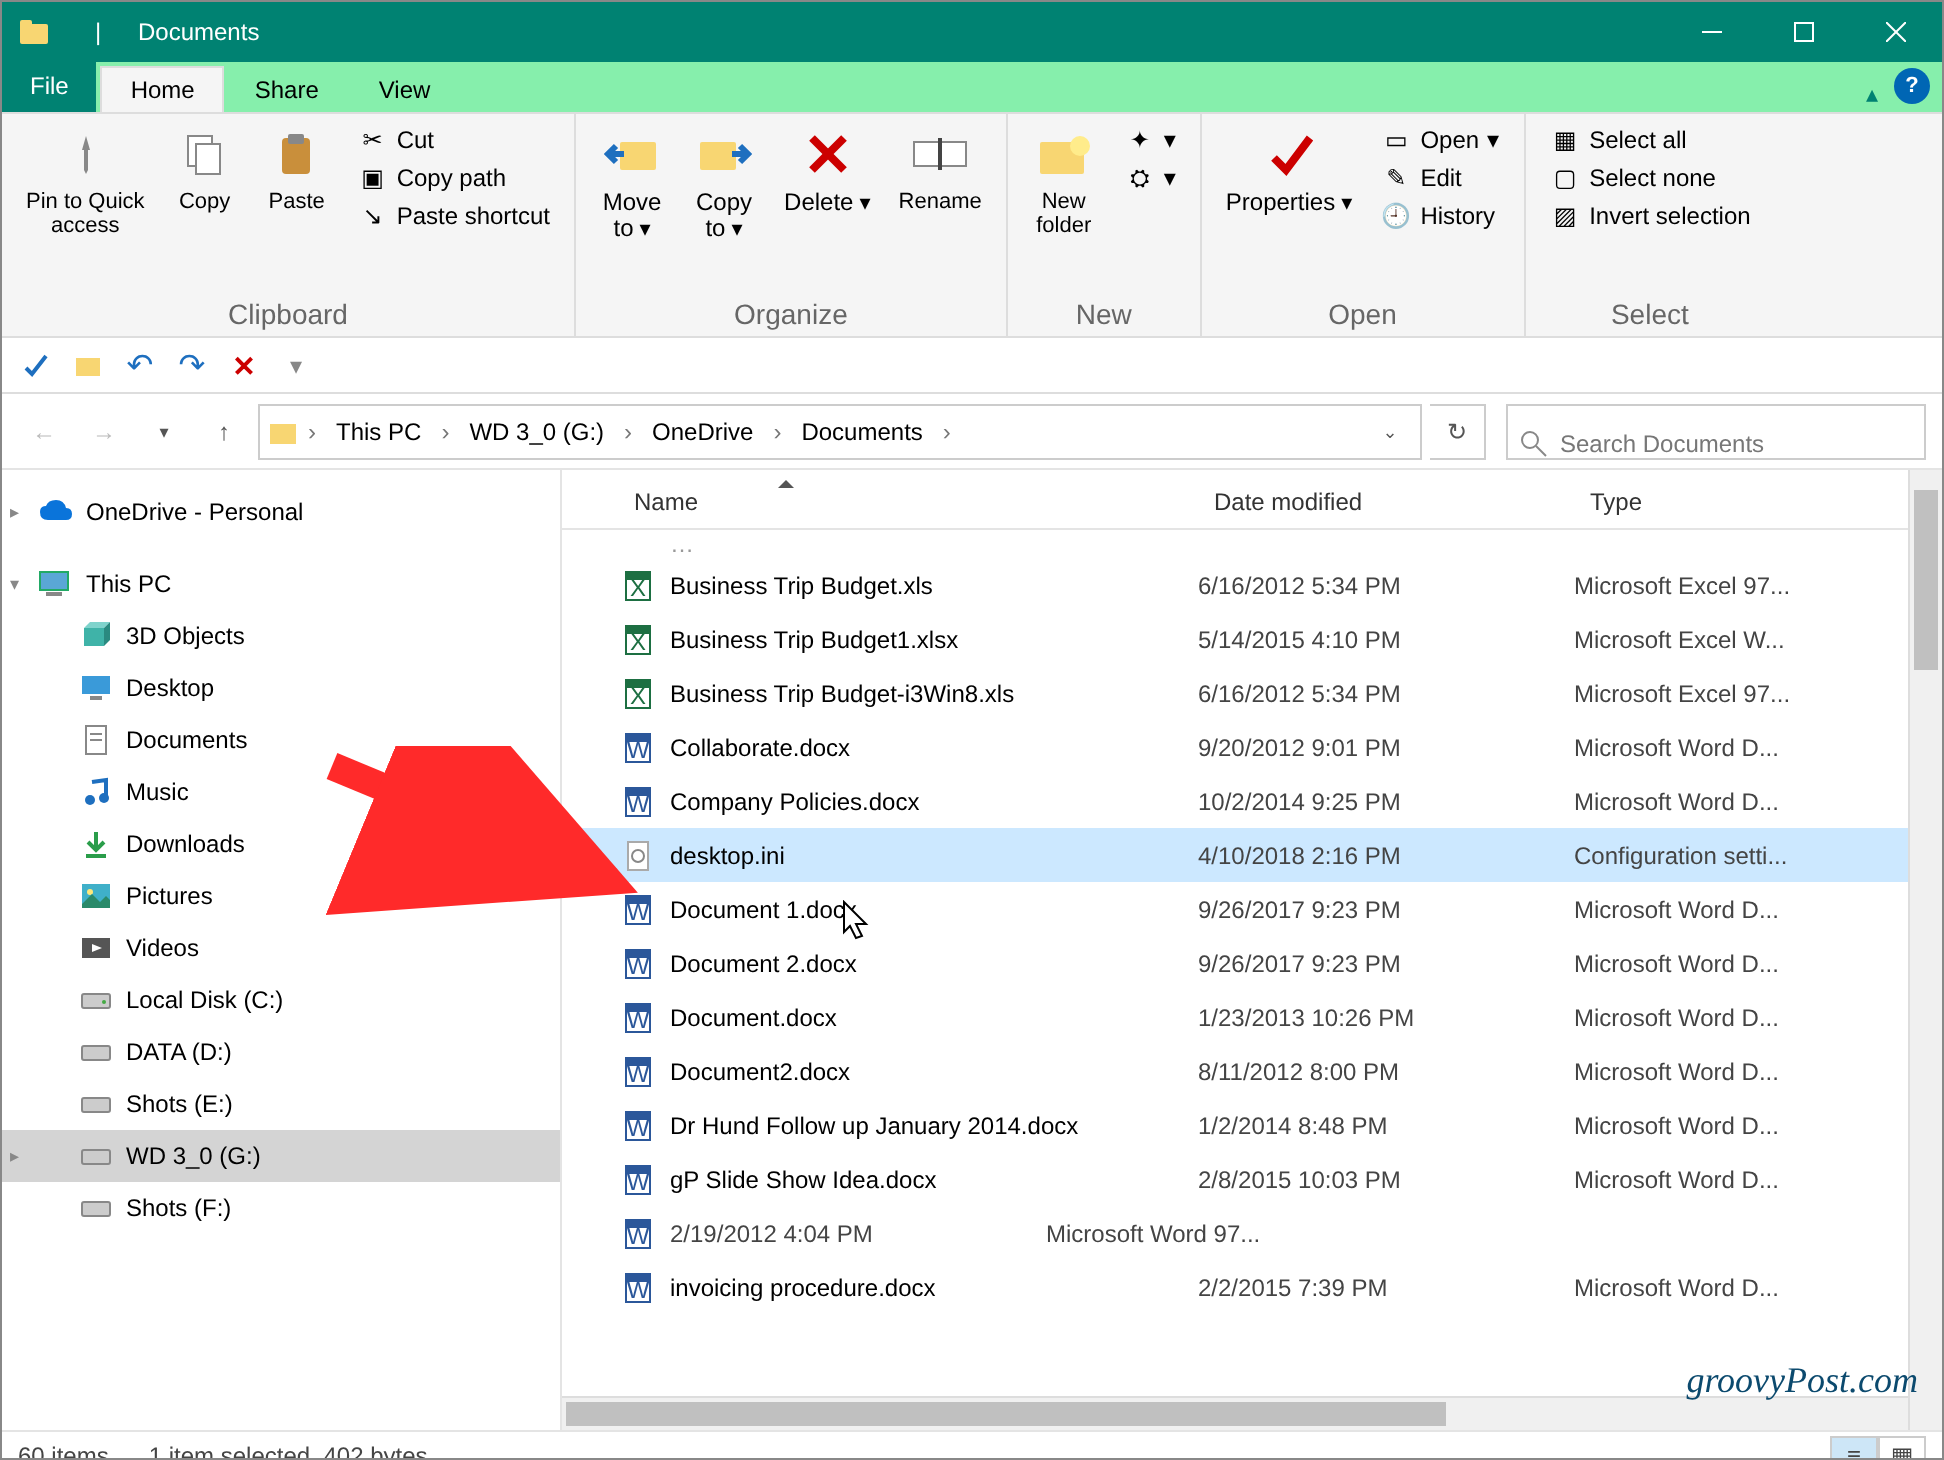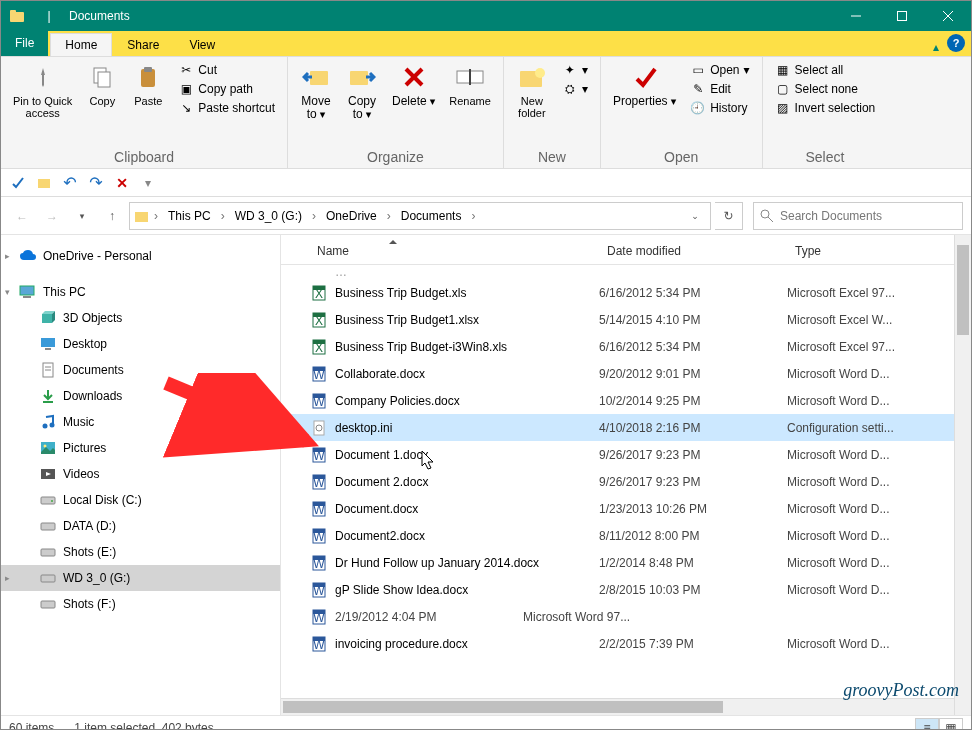--- a/index.html
+++ b/index.html
@@ -6,21 +6,21 @@
 body { width: 972px; height: 730px; background: #fff; overflow: hidden; position: relative; border: 1px solid #888; }
 
 
 .titlebar { height: 30px; background: #008272; display: flex; align-items: center; color: #fff; }
 .titlebar .icon { width: 20px; height: 20px; margin: 0 6px; display: flex; align-items: center; justify-content: center; }
 .titlebar .title { flex: 0 0 auto; padding-left: 4px; }
 .titlebar .spacer { flex: 1; }
 .win-ctrl { width: 46px; height: 30px; display: flex; align-items: center; justify-content: center; cursor: default; }
 
 
-.tabbar { height: 26px; background: #fde047; display: flex; align-items: flex-end; border-bottom: 1px solid #ddd; }
+.tabbar { height: 26px; background: #86efac; display: flex; align-items: flex-end; border-bottom: 1px solid #ddd; }
 .file-tab { height: 26px; background: #008272; color: #fff; padding: 0 14px; display: flex; align-items: center; margin-right: 2px; }
 .tab { padding: 4px 14px; border: 1px solid transparent; border-bottom: none; cursor: default; }
 .tab.active { background: #f5f5f5; border-color: #ddd; }
 .tabbar .tb-spacer { flex: 1; }
 .help-btn { width: 18px; height:18px; border-radius: 50%; background:#0066b4; color:#fff; display:flex; align-items:center; justify-content:center; font-weight:bold; margin:0 6px 4px 0; font-size:11px;}
 .chev { padding: 2px 8px; color:#008272;}
 
 
 .ribbon { height: 112px; background: #f5f5f5; display: flex; border-bottom: 1px solid #ddd; }
 .rgroup { display: flex; flex-direction: column; border-right: 1px solid #ddd; padding: 2px 6px; }
@@ -40,21 +40,21 @@
 
 .nav { height: 38px; display: flex; align-items: center; padding: 4px 8px; gap: 4px; border-bottom: 1px solid #e4e4e4; }
 .navbtn { width: 26px; height: 26px; display: flex; align-items: center; justify-content: center; border-radius: 2px; color:#555; cursor:default;}
 .navbtn.disabled { color: #bbb; }
 .address { flex: 1; height: 28px; border: 1px solid #ccc; display: flex; align-items: center; padding: 0 2px; gap:2px; }
 .address .sm-ico { width:18px; height:18px; display:flex; align-items:center; justify-content:center; padding:0 2px;}
 .address .crumb { padding: 4px 6px; cursor:default; }
 .address .sep { color:#777; padding:0 2px; cursor:default;}
 .address .right { margin-left:auto; display:flex; align-items:center;}
 .refresh { width:28px; height:28px; border:1px solid #ccc; border-left:none; display:flex; align-items:center; justify-content:center; color:#555; cursor:default;}
-.search { width: 210px; height: 28px; border: 1px solid #ccc; margin-left: 6px; display: flex; align-items: center; padding: 0 6px; color:#777; gap:6px;}
+.search { width: 210px; height: 28px; border: 1px solid #ccc; margin-left: 6px; display: flex; align-items: flex-end; padding: 0 6px; color:#777; gap:6px;}
 .search-ico{width:14px;height:14px;}
 
 
 .main { display: flex; height: 480px; }
 .sidebar { width: 280px; border-right: 1px solid #e4e4e4; overflow-y: auto; padding: 8px 0; position:relative;}
 .sidebar .item { display: flex; align-items: center; padding: 4px 6px 4px 18px; gap: 6px; cursor: default; }
 .sidebar .item.indent { padding-left: 38px; }
 .sidebar .item.sel { background:#d4d4d4; }
 .sidebar .ico { width: 18px; height: 18px; display:flex; align-items:center; justify-content:center;}
 .sidebar .arrow { position:absolute; left:4px; width:10px; color:#888; font-size:9px;}
@@ -398,35 +398,35 @@
               <rect x="2" y="1" width="10" height="14" fill="#fff" stroke="#888"></rect>
               <line x1="4" y1="5" x2="10" y2="5" stroke="#888"></line>
               <line x1="4" y1="8" x2="10" y2="8" stroke="#888"></line>
             </svg>
           </span>
           <span>Documents</span>
         </div>
         <div class="item indent">
           <span class="ico">
             <svg width="14" height="16">
-              <path d="M7 2 L7 10 M3 7 L7 11 L11 7" stroke="#2a9d4a" stroke-width="2" fill="none"></path>
-              <line x1="2" y1="14" x2="12" y2="14" stroke="#2a9d4a" stroke-width="2"></line>
-            </svg>
-          </span>
-          <span>Downloads</span>
-        </div>
-        <div class="item indent">
-          <span class="ico">
-            <svg width="14" height="16">
               <path d="M5 3 L12 2 L12 11" stroke="#1e6fbf" stroke-width="2" fill="none"></path>
               <circle cx="4" cy="12" r="2.5" fill="#1e6fbf"></circle>
               <circle cx="11" cy="11" r="2.5" fill="#1e6fbf"></circle>
             </svg>
           </span>
           <span>Music</span>
+        </div>
+        <div class="item indent">
+          <span class="ico">
+            <svg width="14" height="16">
+              <path d="M7 2 L7 10 M3 7 L7 11 L11 7" stroke="#2a9d4a" stroke-width="2" fill="none"></path>
+              <line x1="2" y1="14" x2="12" y2="14" stroke="#2a9d4a" stroke-width="2"></line>
+            </svg>
+          </span>
+          <span>Downloads</span>
         </div>
         <div class="item indent">
           <span class="ico">
             <svg width="16" height="14">
               <rect x="1" y="1" width="14" height="12" fill="#3fb0c9"></rect>
               <circle cx="5" cy="5" r="1.5" fill="#ffe87a"></circle>
               <path d="M1 11 L6 6 L10 10 L13 7 L15 9 L15 13 L1 13 Z" fill="#2a8a6a"></path>
             </svg>
           </span>
           <span>Pictures</span>

